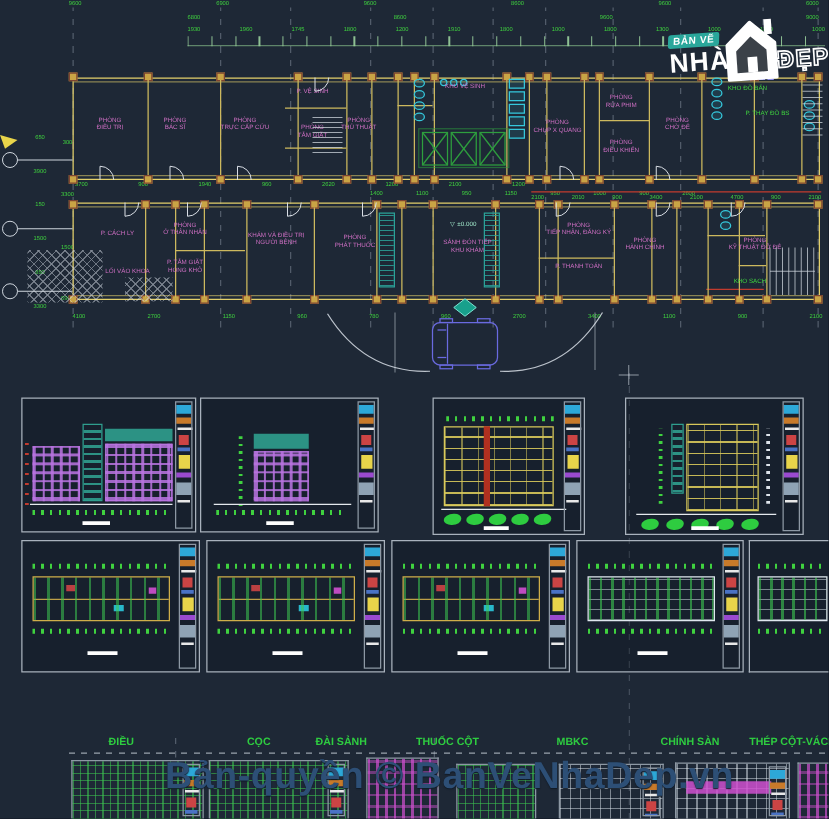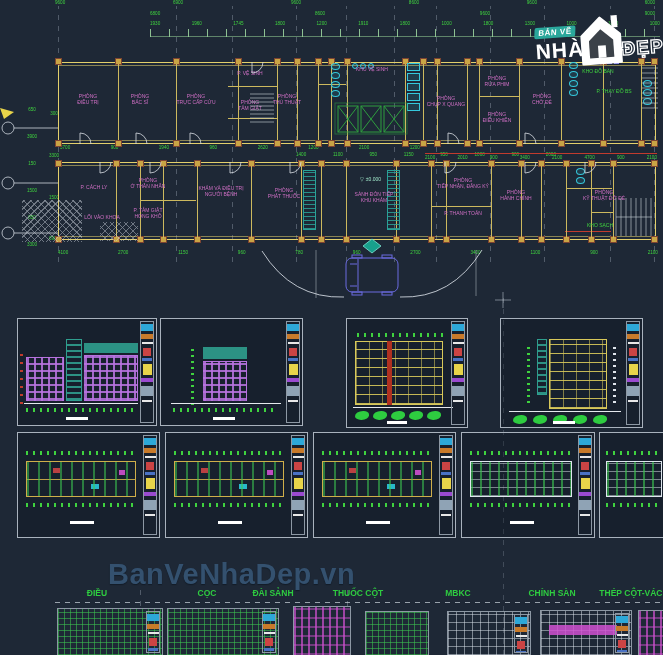--- a/index.html
+++ b/index.html
@@ -582,21 +582,21 @@
   <div class="bp bgreen" style="left:365px;top:611px;width:64px;height:44px;"></div>
   <div class="bp bwhite" style="left:447px;top:611px;width:84px;height:44px;">
       <div class="tstrip"></div>
     </div>
   <div class="bp bwhite" style="left:540px;top:610px;width:92px;height:45px;">
     <div class="magband" style="left:8px;top:14px;width:68px;height:10px;"></div>
     <div class="tstrip"></div>
   </div>
   <div class="bp bmag" style="left:638px;top:610px;width:25px;height:45px;border-right:none;"></div>
 
-  <div class="wm1">BanVeNhaDep.vn</div>
+  <div class="wm2">Bản-quyền © BanVeNhaDep.vn</div>
 
   <div class="logo">
     <div class="logo-badge">BẢN VẼ</div>
     <div class="logo-nha">NHÀ</div>
     <div class="logo-housebox">
       <svg width="52" height="58" viewBox="0 0 60 64">
         <rect x="43" y="6" width="7" height="14" fill="#fff"></rect>
         <path d="M8 28 L30 8 L52 28 L52 60 L8 60 Z" fill="#fff" stroke="#fff" stroke-width="3" stroke-linejoin="round"></path>
         <path d="M16 34 L30 21 L44 34 L44 54 L16 54 Z" fill="#3b4148"></path>
         <rect x="26" y="40" width="9" height="14" fill="#fff"></rect>

